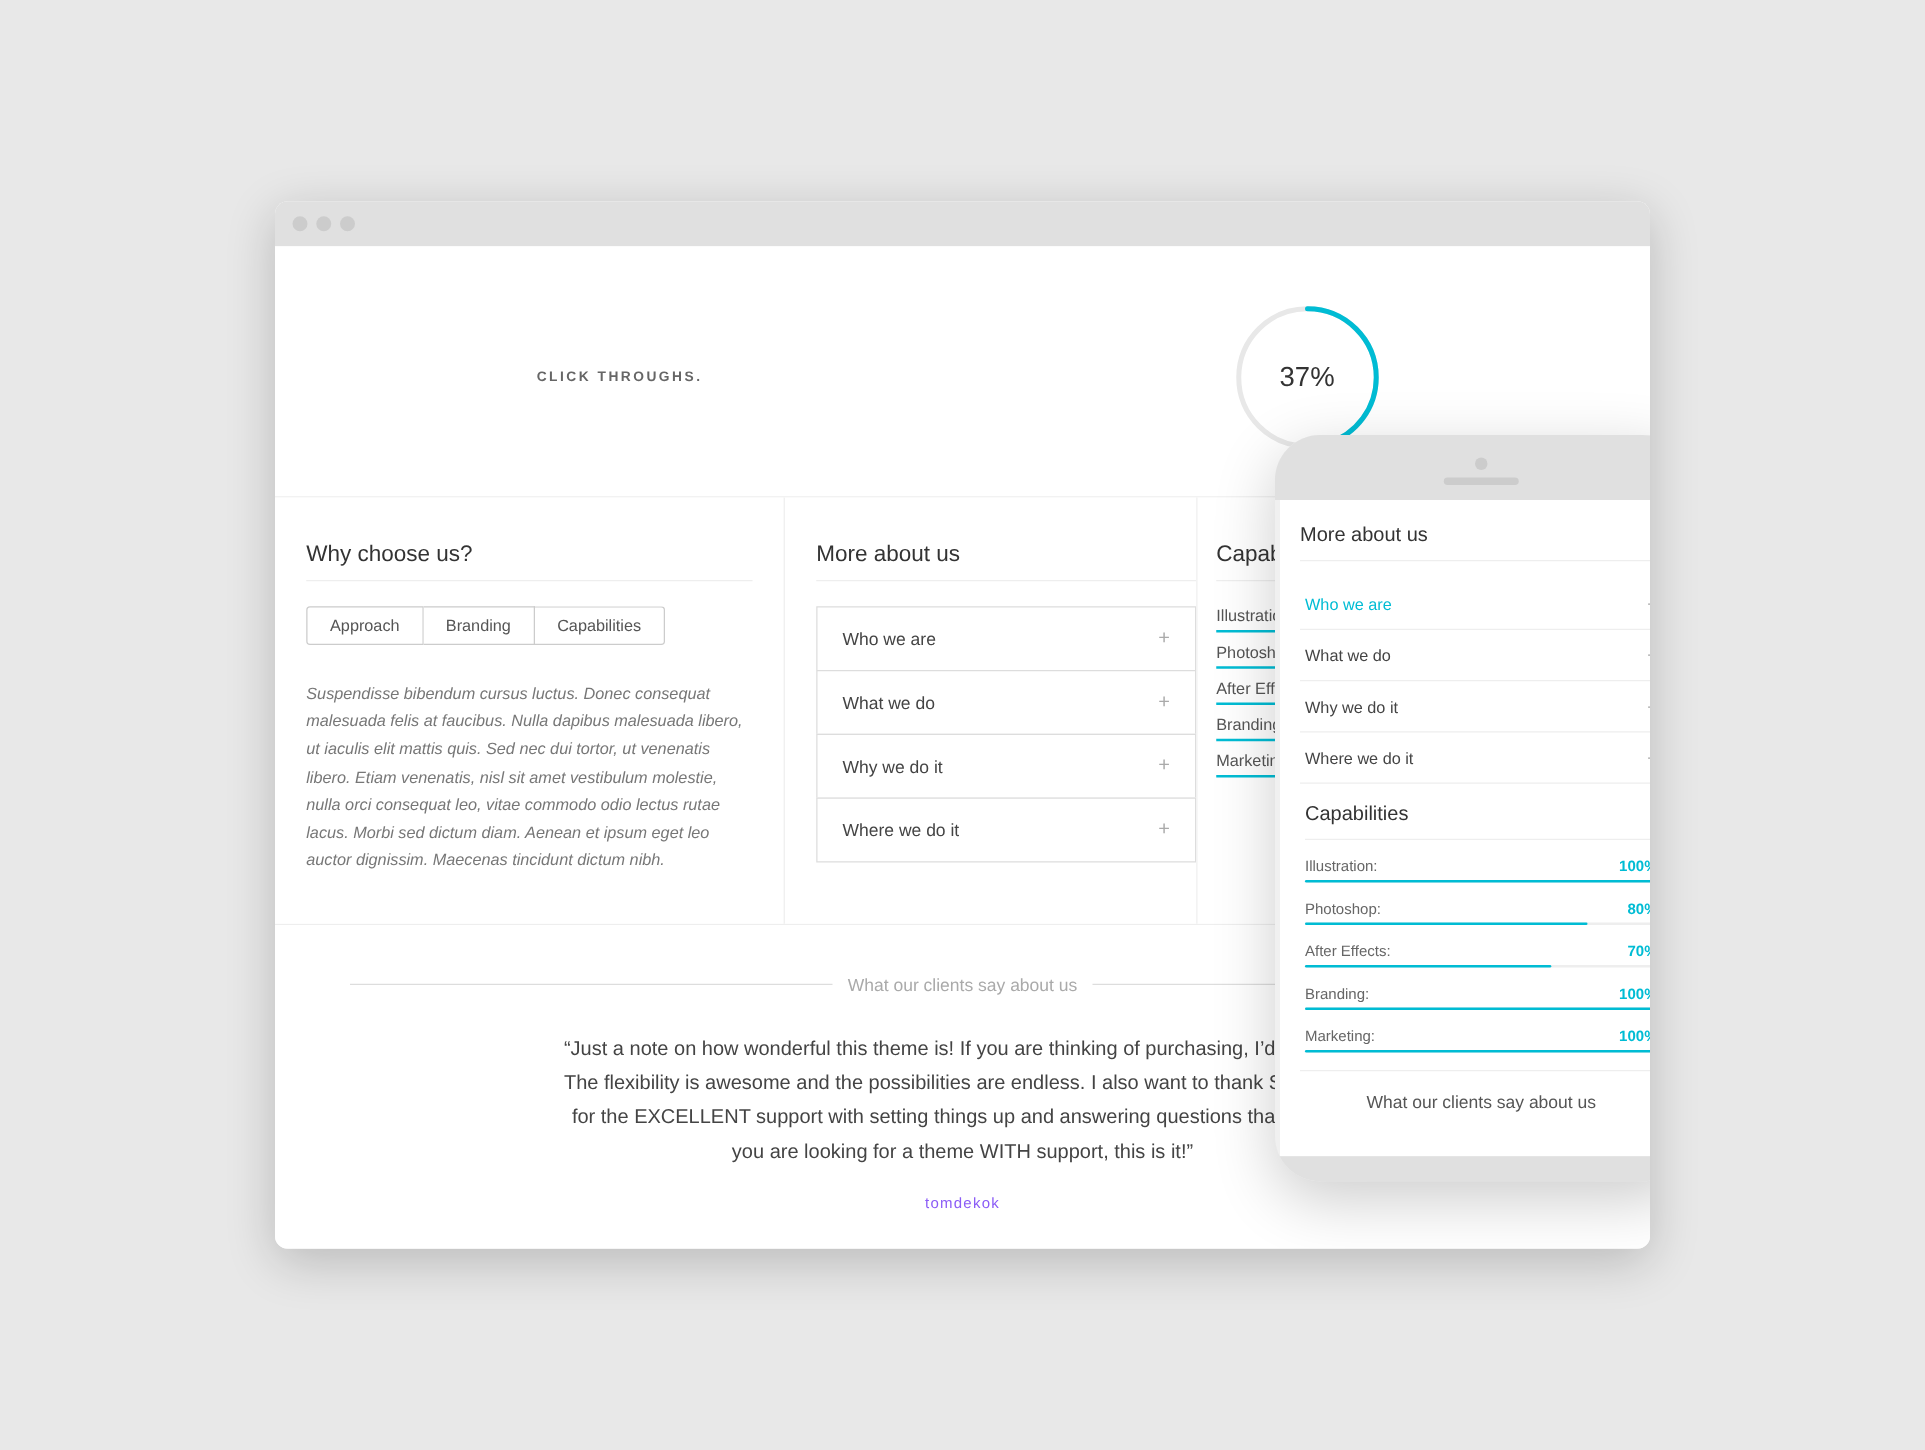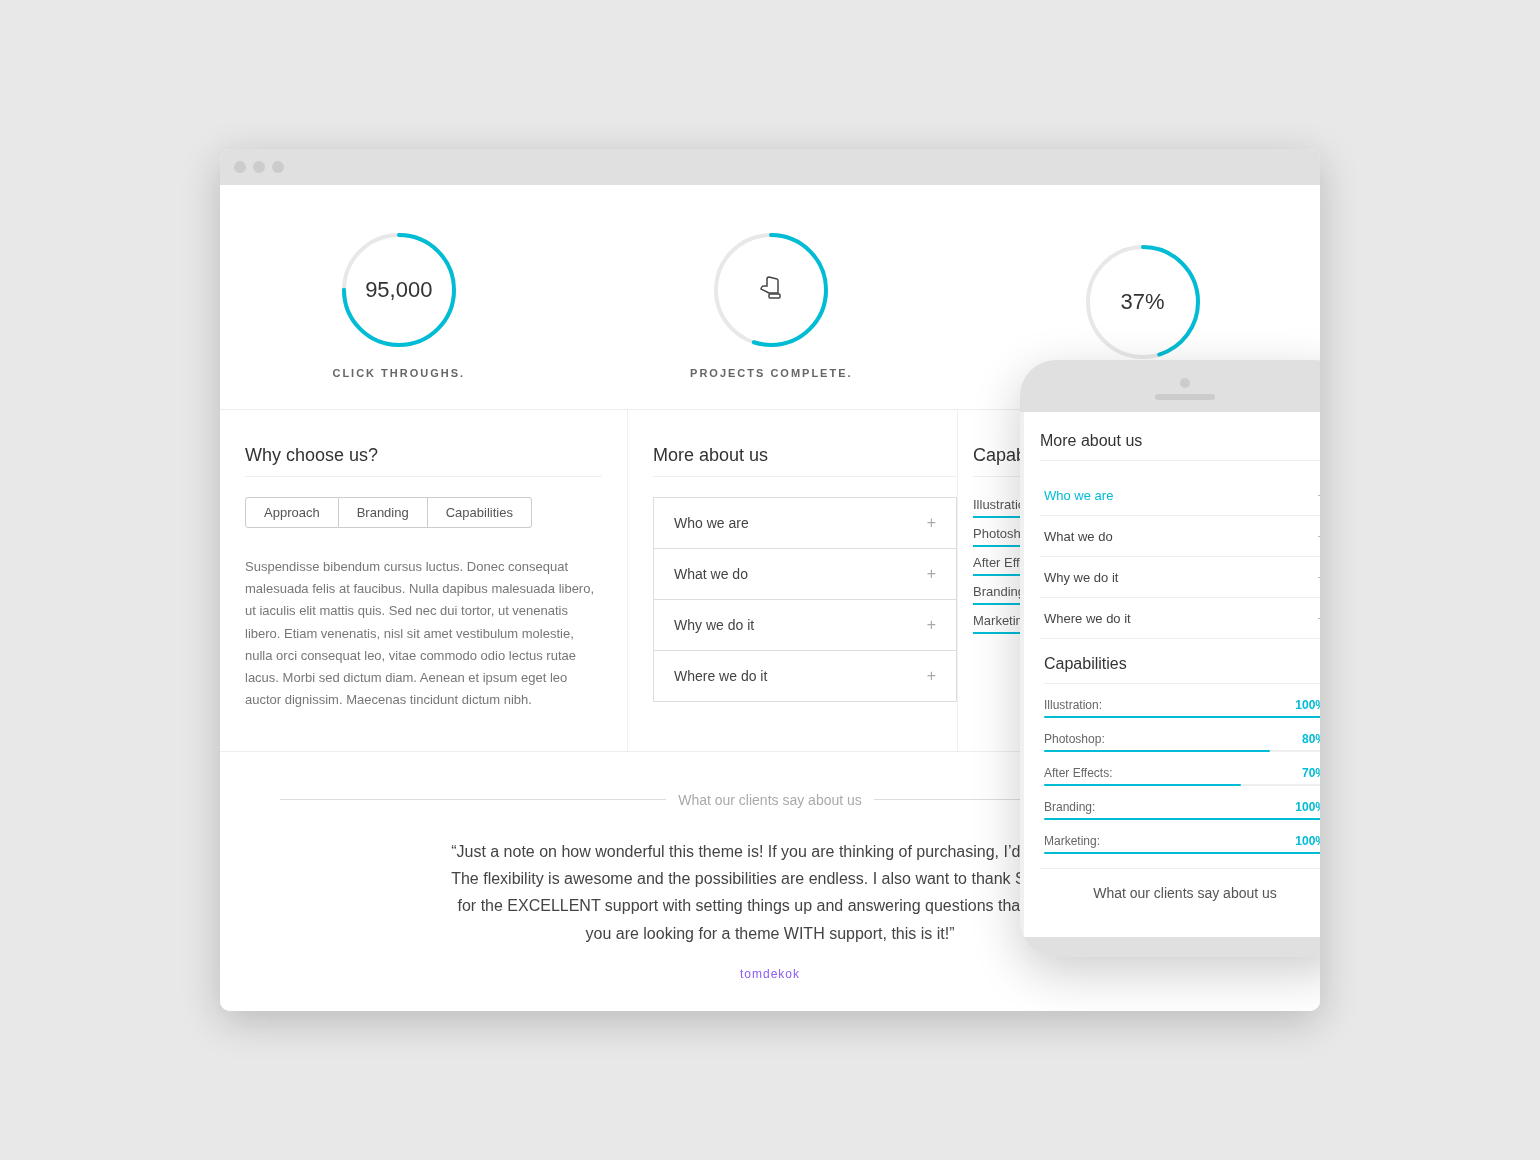--- a/index.html
+++ b/index.html
@@ -100,20 +100,21 @@
     }
 
     .tab-btn:not(:first-child) { border-left: none; }
     .tab-btn:first-child { border-radius: 3px 0 0 3px; }
     .tab-btn:last-child { border-radius: 0 3px 3px 0; }
 
     .tab-content-text {
       font-size: 13px;
       color: #777;
       line-height: 1.7;
+      font-style: italic;
     }
 
     .accordion-item {
       border: 1px solid #ddd;
       margin-bottom: -1px;
       display: flex;
       justify-content: space-between;
       align-items: center;
       padding: 16px 20px;
       font-size: 14px;
@@ -351,46 +352,24 @@
 
   <div class="browser-titlebar">
     <div class="dot"></div>
     <div class="dot"></div>
     <div class="dot"></div>
   </div>
 
   <div class="stats-section">
 
     <div class="stat-item">
-      <div class="circle-container">
-        <svg width="130" height="130" viewBox="0 0 130 130">
-          <circle cx="65" cy="65" r="55" fill="none" stroke="#e8e8e8" stroke-width="4"></circle>
-          <circle cx="65" cy="65" r="55" fill="none" stroke="#00bcd4" stroke-width="4" stroke-dasharray="259 346" stroke-linecap="round"></circle>
-        </svg>
-        <div class="circle-value">95,000</div>
-      </div>
       <div class="stat-label">CLICK THROUGHS.</div>
     </div>
 
 
-    <div class="stat-item">
-      <div class="circle-container">
-        <svg width="130" height="130" viewBox="0 0 130 130">
-          <circle cx="65" cy="65" r="55" fill="none" stroke="#e8e8e8" stroke-width="4"></circle>
-          <circle cx="65" cy="65" r="55" fill="none" stroke="#00bcd4" stroke-width="4" stroke-dasharray="190 346" stroke-linecap="round"></circle>
-        </svg>
-        <div class="circle-value">
-          <svg width="30" height="30" viewBox="0 0 30 30" fill="none">
-            <path d="M9 13l4-8c1 0 3 1 3 3v3h7c1 0 2 1 2 2l-2 8c0 1-1 1-2 1H9V13z" stroke="#444" stroke-width="1.5" fill="none"></path>
-            <rect x="4" y="13" width="4" height="11" rx="1" stroke="#444" stroke-width="1.5" fill="none"></rect>
-          </svg>
-        </div>
-      </div>
-      <div class="stat-label">PROJECTS COMPLETE.</div>
-    </div>
 
     <div class="stat-item">
       <div class="circle-container">
         <svg width="130" height="130" viewBox="0 0 130 130">
           <circle cx="65" cy="65" r="55" fill="none" stroke="#e8e8e8" stroke-width="4"></circle>
           <circle cx="65" cy="65" r="55" fill="none" stroke="#00bcd4" stroke-width="4" stroke-dasharray="156 346" stroke-linecap="round"></circle>
         </svg>
         <div class="circle-value">37%</div>
       </div>
     </div>

